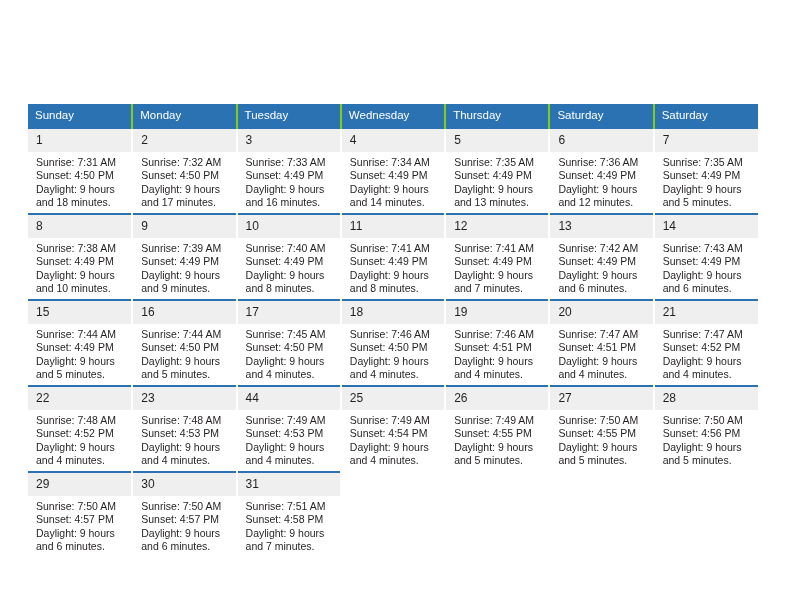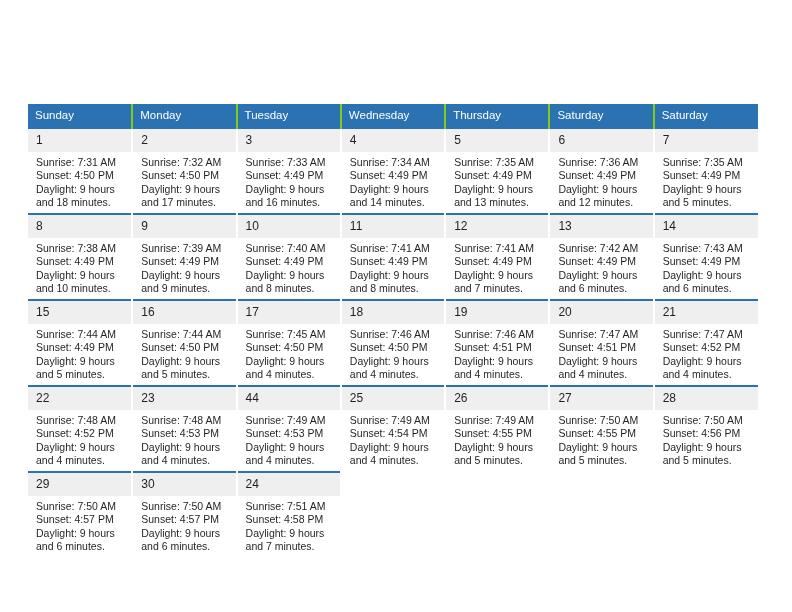--- a/index.html
+++ b/index.html
@@ -440,21 +440,21 @@
           <td>
             <span class="daynum">30</span>
             <span class="info">
               <span>Sunrise: 7:50 AM</span>
               <span>Sunset: 4:57 PM</span>
               <span>Daylight: 9 hours</span>
               <span>and 6 minutes.</span>
             </span>
           </td>
           <td>
-            <span class="daynum">24</span>
+            <span class="daynum">31</span>
             <span class="info">
               <span>Sunrise: 7:51 AM</span>
               <span>Sunset: 4:58 PM</span>
               <span>Daylight: 9 hours</span>
               <span>and 7 minutes.</span>
             </span>
           </td>
           <td class="empty">
             <span class="daynum"></span>
             <span class="info">

